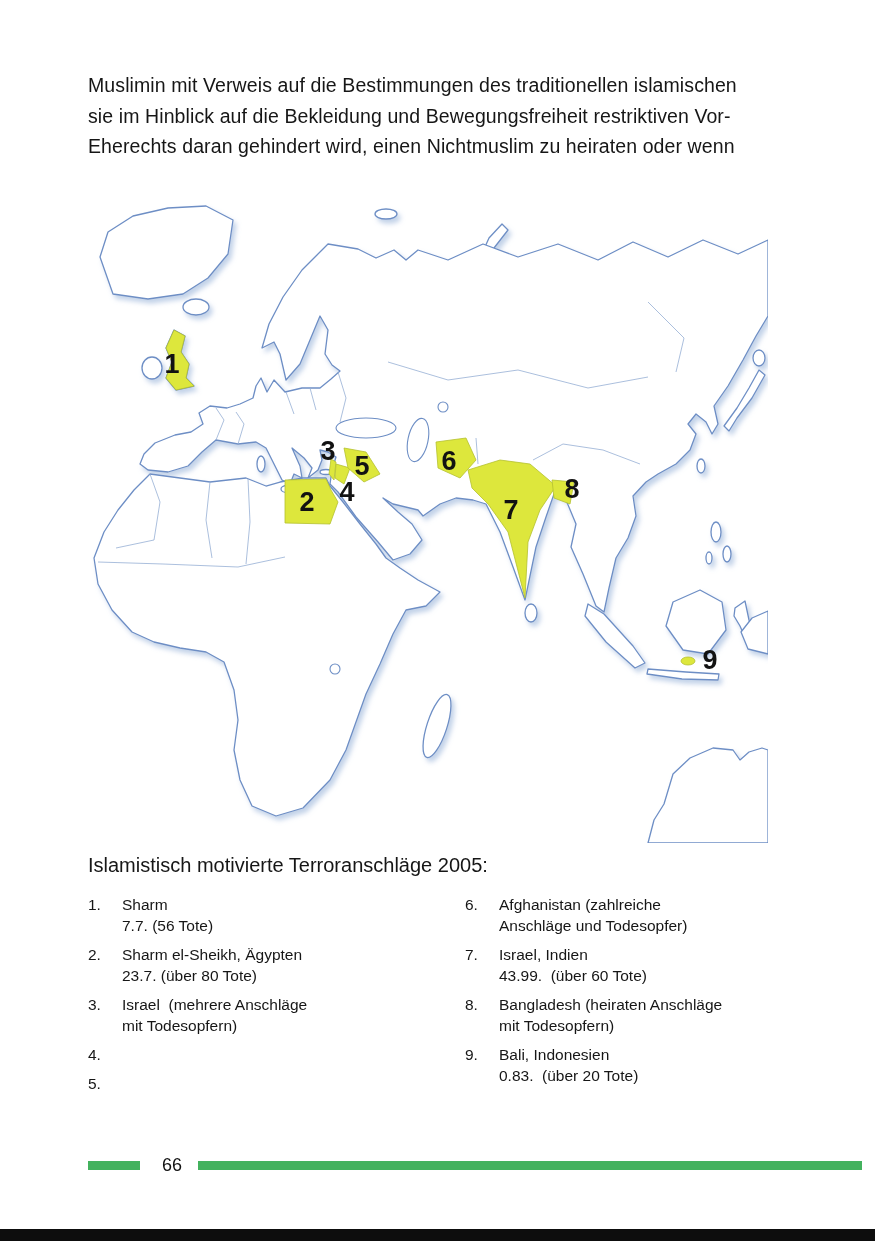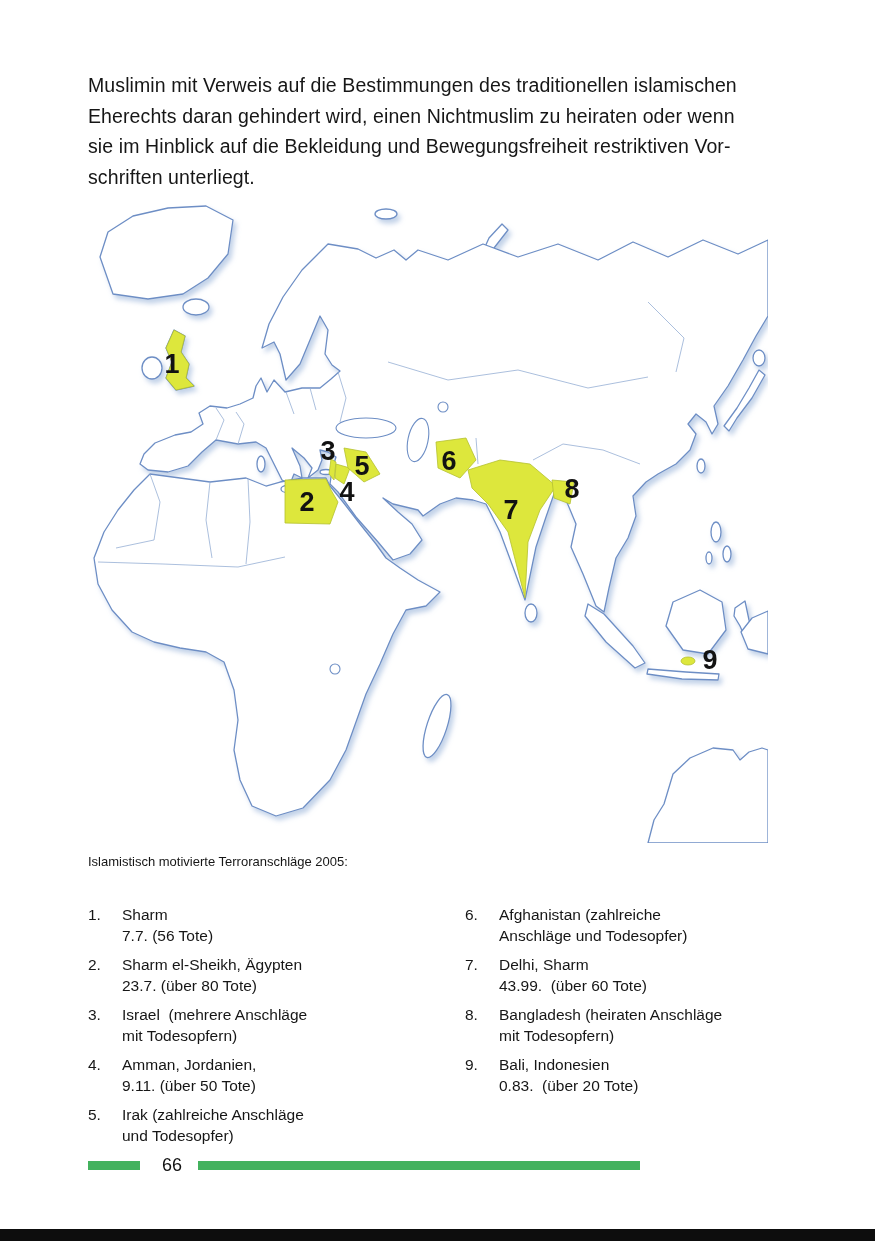--- a/index.html
+++ b/index.html
@@ -11,46 +11,45 @@
 
   .map-wrap { position:absolute; left:88px; top:202px; width:680px; height:641px; }
   svg { display:block; }
   .land { fill:#ffffff; stroke:#6d8ec5; stroke-width:1.3; stroke-linejoin:round; stroke-linecap:round; }
   .border { fill:none; stroke:#96aed4; stroke-width:0.8; stroke-linejoin:round; }
   .sea { fill:#ffffff; stroke:#6d8ec5; stroke-width:1.1; }
   .hl path, .hl ellipse { stroke:#b4c02e; stroke-width:0.8; }
   .marker { font-family:"Liberation Sans", sans-serif; font-size:27px; font-weight:bold; fill:#121212; }
 
   .legend { position:absolute; left:88px; top:854px; width:695px; color:#161616; }
-  .legend-title { font-size:13px; margin-bottom:35px; }
+  .legend-title { font-size:20px; margin-bottom:17px; }
   .cols { display:flex; }
   .col-1 { width:377px; }
   .col-2 { width:318px; }
   .item { display:flex; margin-bottom:8px; font-size:15.5px; line-height:21px; }
   .item-num { width:34px; flex:none; }
   .item-line { white-space:pre-wrap; }
 
-  .footer { position:absolute; left:88px; top:1155px; width:552px; display:flex; align-items:center; }
+  .footer { position:absolute; left:88px; top:1155px; width:774px; display:flex; align-items:center; }
   .bar { height:9px; }
   .bar-short { width:52px; }
   .bar-long { flex:1; }
   .pgnum { font-size:18px; color:#111; margin:0 16px 0 22px; }
 
   .bottom-strip { position:absolute; left:0; bottom:0; width:100%; height:12px; background:#0d0d0d; }
 </style>
 </head>
 <body>
 
 <div class="page">
 
   <div class="para">
     <div>Muslimin mit Verweis auf die Bestimmungen des traditionellen islamischen</div>
+    <div>sie im Hinblick auf die Bekleidung und Bewegungsfreiheit restriktiven Vor-</div>
     <div>Eherechts daran gehindert wird, einen Nichtmuslim zu heiraten oder wenn</div>
-    <div>sie im Hinblick auf die Bekleidung und Bewegungsfreiheit restriktiven Vor-</div>
-    <div>schriften unterliegt.</div>
   </div>
 
   <div class="map-wrap">
     <svg width="680" height="641" viewBox="0 0 680 641">
       <defs>
         <filter id="landshadow" x="-6%" y="-6%" width="116%" height="116%">
           <feDropShadow dx="3" dy="4" stdDeviation="2.5" flood-color="#bccde6" flood-opacity="0.9"></feDropShadow>
         </filter>
       </defs>
 
@@ -183,45 +182,37 @@
         </div>
         <div class="item">
           <div class="item-num">3.</div>
           <div class="item-text">
             <div class="item-line">Israel  (mehrere Anschläge</div>
             <div class="item-line">mit Todesopfern)</div>
           </div>
         </div>
         <div class="item">
           <div class="item-num">4.</div>
-          <div class="item-text">
-            <div class="item-line">Amman, Jordanien,</div>
-            <div class="item-line">9.11. (über 50 Tote)</div>
-          </div>
         </div>
         <div class="item">
           <div class="item-num">5.</div>
-          <div class="item-text">
-            <div class="item-line">Irak (zahlreiche Anschläge</div>
-            <div class="item-line">und Todesopfer)</div>
-          </div>
         </div>
       </div>
       <div class="col-2">
         <div class="item">
           <div class="item-num">6.</div>
           <div class="item-text">
             <div class="item-line">Afghanistan (zahlreiche</div>
             <div class="item-line">Anschläge und Todesopfer)</div>
           </div>
         </div>
         <div class="item">
           <div class="item-num">7.</div>
           <div class="item-text">
-            <div class="item-line">Delhi, Sharm</div>
+            <div class="item-line">Israel, Indien</div>
             <div class="item-line">43.99.  (über 60 Tote)</div>
           </div>
         </div>
         <div class="item">
           <div class="item-num">8.</div>
           <div class="item-text">
             <div class="item-line">Bangladesh (heiraten Anschläge</div>
             <div class="item-line">mit Todesopfern)</div>
           </div>
         </div>

